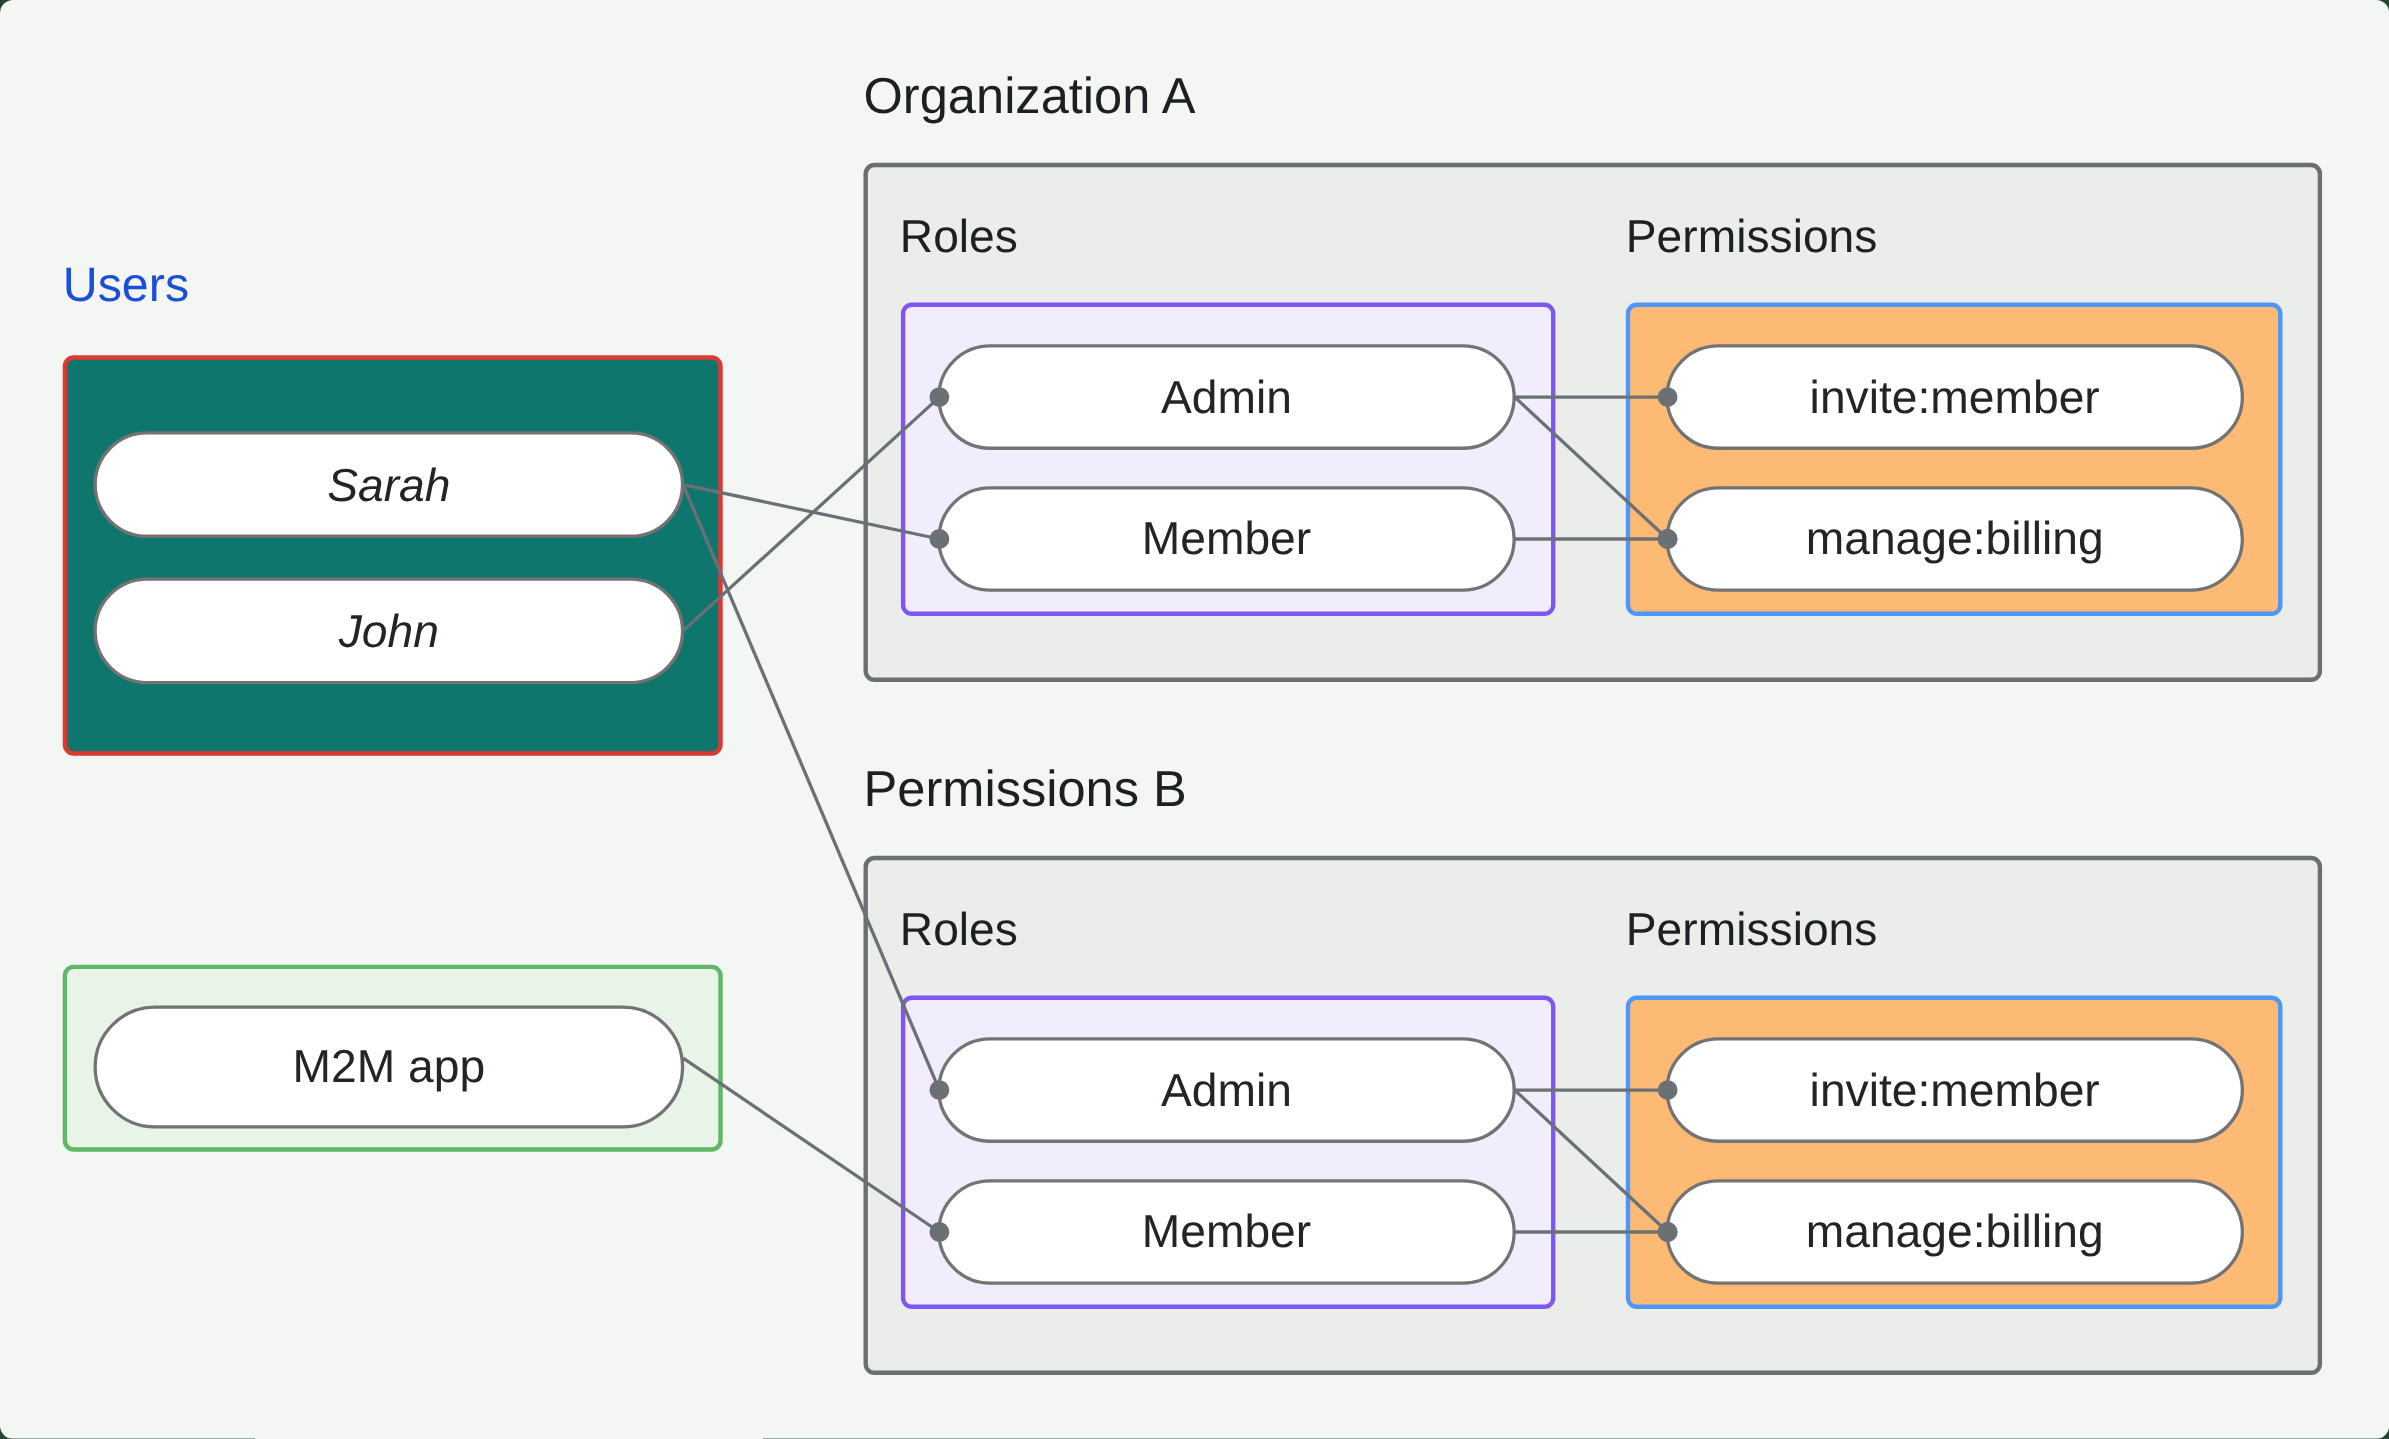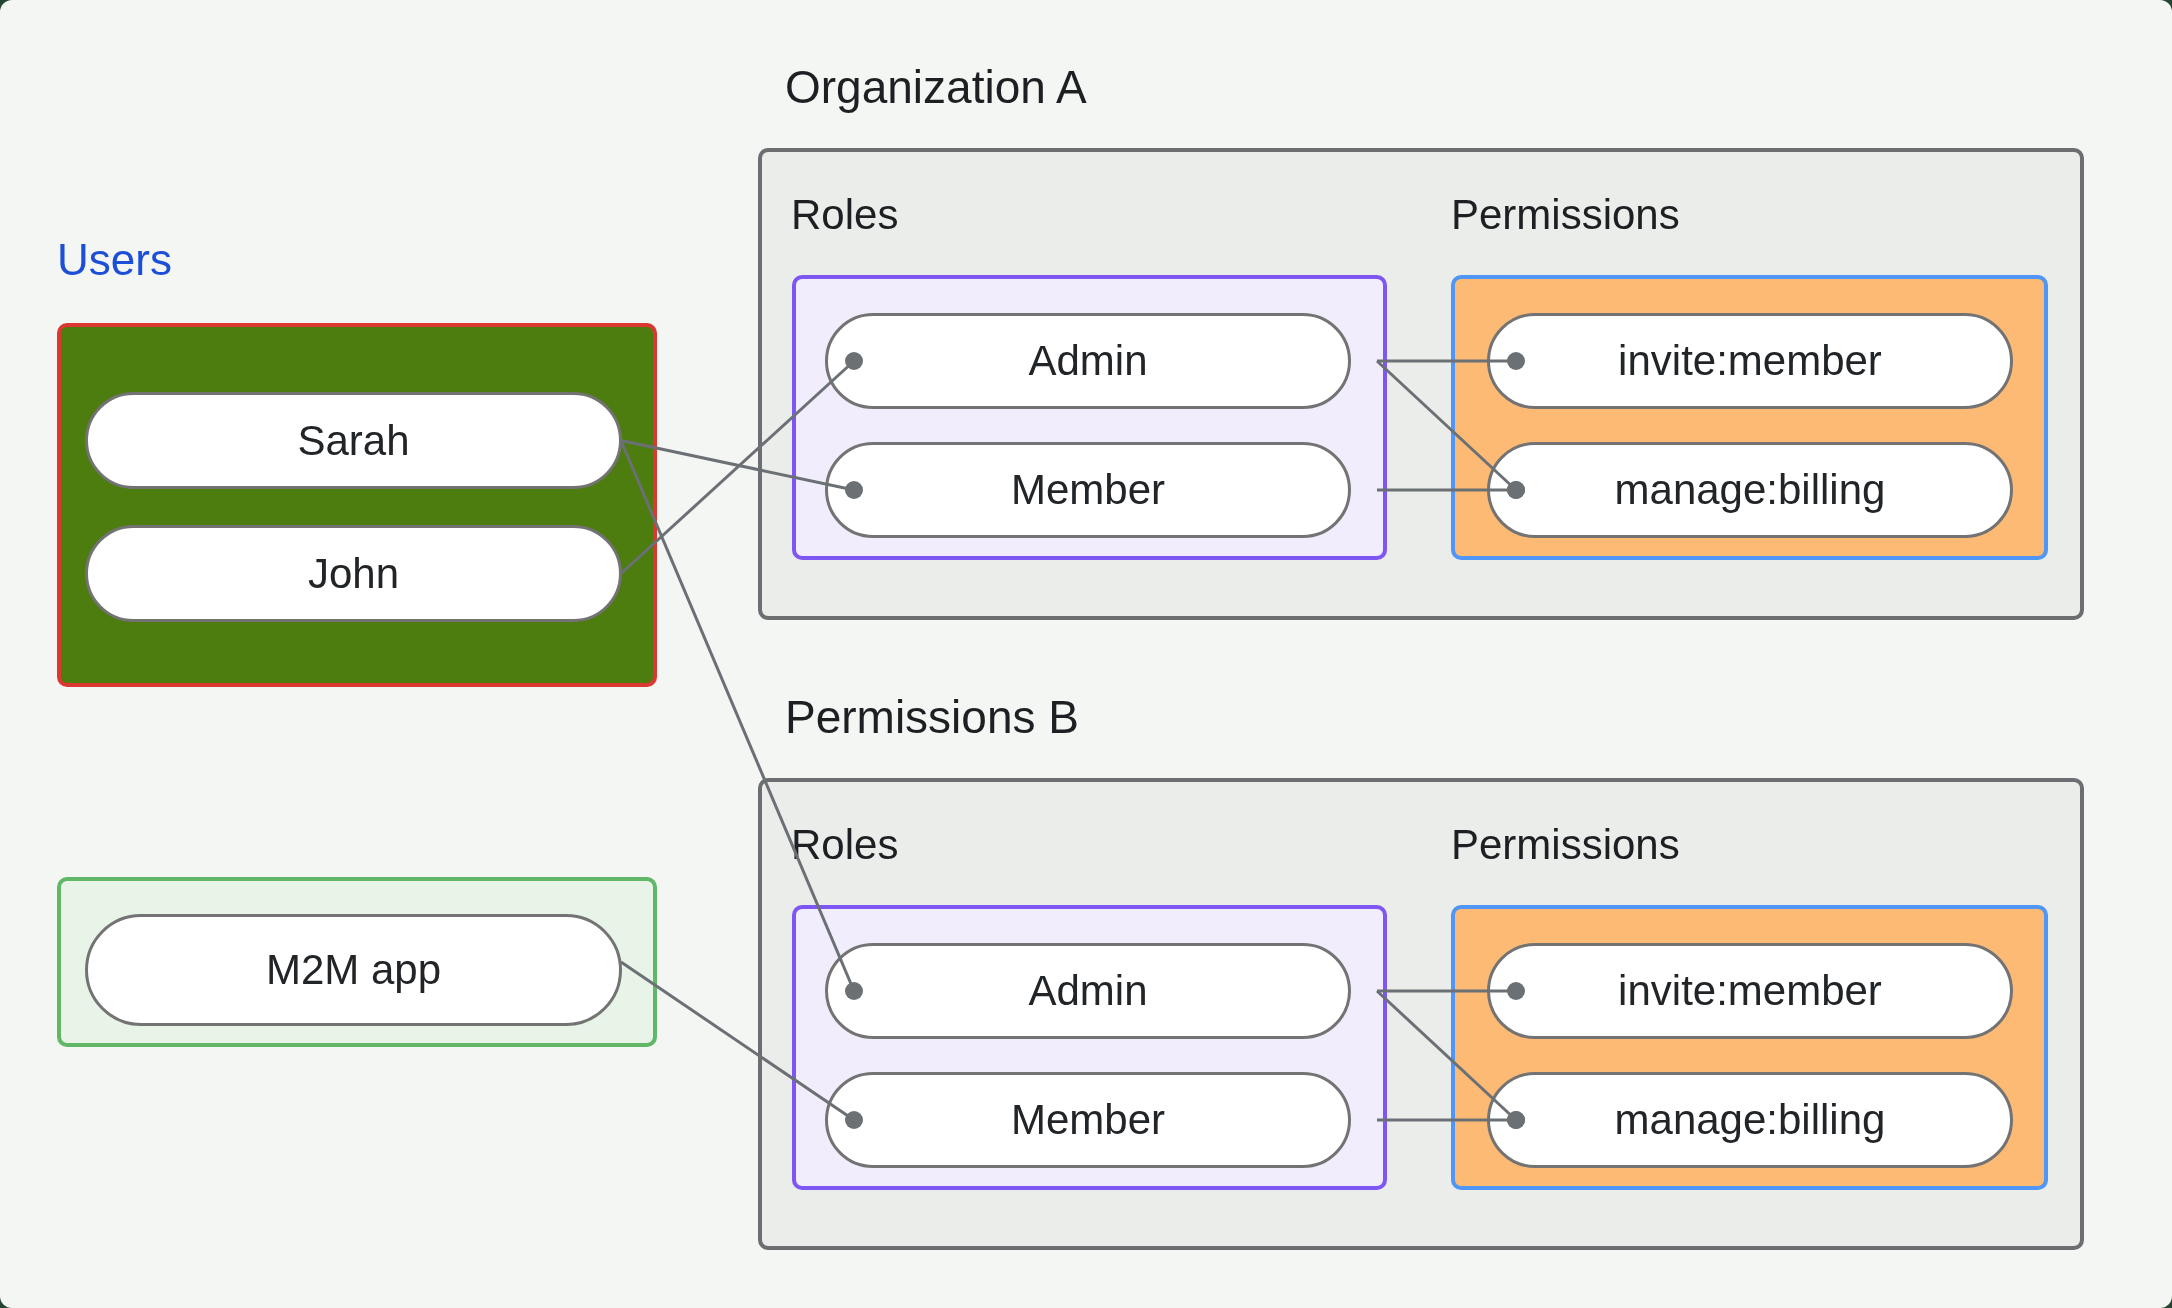--- a/index.html
+++ b/index.html
@@ -36,23 +36,23 @@
     font-size: 42px;
     line-height: 1.2;
     color: #1d2023;
     white-space: nowrap;
   }
   .group-box {
     position: absolute;
     box-sizing: border-box;
     border-radius: 10px;
   }
-  .users-box   { left: 57px;  top: 323px; width: 600px;  height: 364px; background: #4d7c0f; border: 4px solid #dc3832; }
+  .users-box   { left: 57px;  top: 323px; width: 600px;  height: 364px; background: #0f766e; border: 4px solid #dc3832; font-style: italic; }
   .m2m-box     { left: 57px;  top: 877px; width: 600px;  height: 170px; background: #e7f4e7; border: 4px solid #5fb767; }
-  .org-panel   { left: 758px; width: 1326px; height: 472px; background: #ebedeb; border: 4px solid #6b6f72; }
+  .org-panel   { left: 785px; width: 1326px; height: 472px; background: #ebedeb; border: 4px solid #6b6f72; }
   .org-a       { top: 148px; }
   .org-b       { top: 778px; }
   .roles-box   { left: 30px;  top: 123px; width: 595px; height: 285px; background: #f2edfc; border: 4px solid #7e57f3; }
   .perms-box   { left: 689px; top: 123px; width: 597px; height: 285px; background: #fdba74; border: 4px solid #4f96f7; }
   .pill {
     position: absolute;
     box-sizing: border-box;
     background: #ffffff;
     border: 3px solid #737373;
     border-radius: 999px;

